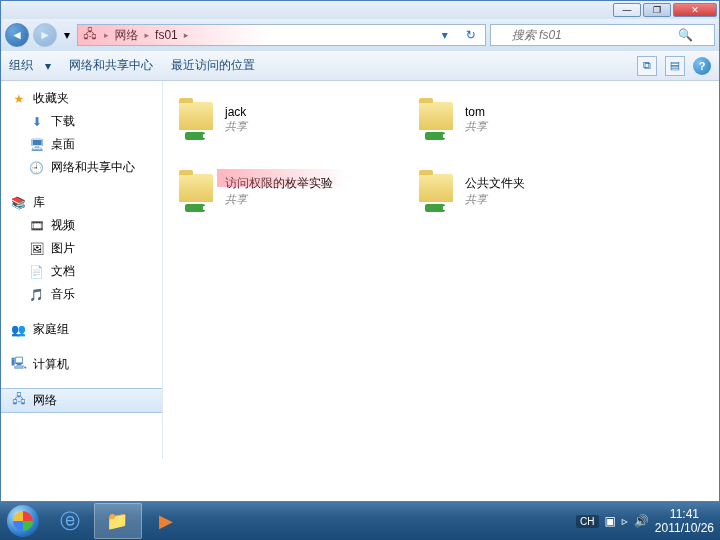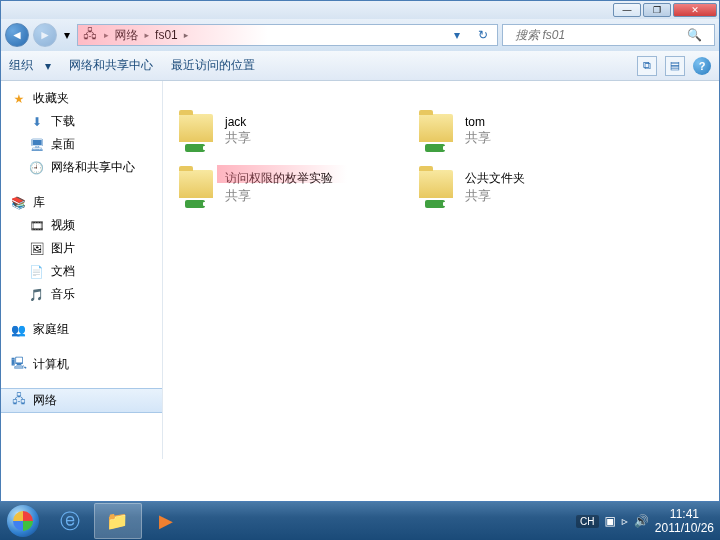--- a/index.html
+++ b/index.html
@@ -15,49 +15,49 @@
 
 .navbar { height: 32px; background: linear-gradient(#e8f0f9,#d2e2f2); display: flex; align-items: center; padding: 0 4px; gap: 4px; }
 .navbtn { width: 24px; height: 24px; border-radius: 50%; border: 1px solid #5a88b8; background: radial-gradient(circle at 30% 30%, #6ba8e0, #2a6cb0); display: flex; align-items: center; justify-content: center; color: #fff; cursor: pointer; }
 .navbtn.fwd { opacity: .4; }
 .navdrop { width: 12px; height: 16px; display: flex; align-items: center; justify-content: center; cursor: pointer; }
 .address { flex: 2.2; height: 22px; background: #fff; border: 1px solid #9db9d6; display: flex; align-items: center; padding: 0 4px; gap: 6px; position: relative; }
 .address .hl { position: absolute; left: 0; top: 0; bottom: 0; width: 190px; background: linear-gradient(90deg, rgba(255,120,140,.5), rgba(255,120,140,0)); pointer-events: none; }
 .address .seg { cursor: pointer; }
 .address .arw { color: #666; font-size: 9px; }
 .addrbtn { width: 20px; height: 20px; display: flex; align-items: center; justify-content: center; cursor: pointer; color: #2a6cb0; }
-.search { flex: 1; height: 22px; background: #fff; border: 1px solid #9db9d6; display: flex; align-items: center; padding: 0 12px; gap: 4px; }
+.search { flex: 1; height: 22px; background: #fff; border: 1px solid #9db9d6; display: flex; align-items: center; padding: 0 21px; gap: 4px; }
 .search input { flex: 1; border: none; outline: none; font-style: italic; color: #888; }
 
 
 .toolbar { height: 30px; background: linear-gradient(#f4f8fc,#dfe9f5); border-bottom: 1px solid #c0d0e0; display: flex; align-items: center; padding: 0 8px; gap: 18px; }
 .tbtn { color: #1a4a7a; cursor: pointer; display: flex; align-items: center; gap: 12px; }
 .toolbar .right { margin-left: auto; display: flex; gap: 8px; align-items: center; }
 .ticon { width: 20px; height: 20px; border: 1px solid #9db9d6; background: #f0f6fc; cursor: pointer; display: flex; align-items: center; justify-content: center; font-size: 11px; color: #2a6cb0; }
 .help { width: 18px; height: 18px; border-radius: 50%; background: radial-gradient(circle at 30% 30%,#7ac0f0,#2a7cc0); color: #fff; display: flex; align-items: center; justify-content: center; font-weight: bold; cursor: pointer; font-size: 11px; }
 
 
 .split { display: flex; height: calc(100% - 18px - 32px - 30px - 42px); }
 .sidebar { width: 162px; border-right: 1px solid #e0e8f0; padding: 6px 0; overflow-y: auto; }
 .group { margin-bottom: 12px; }
 .grouphdr { padding: 3px 10px; display: flex; align-items: center; gap: 6px; cursor: pointer; }
 .grouphdr.sel { background: linear-gradient(#e8f2fc,#d4e6f8); border: 1px solid #a8c8e8; border-left: none; border-right: none; }
 .item { padding: 3px 10px 3px 28px; display: flex; align-items: center; gap: 6px; cursor: pointer; }
 .ico { width: 16px; height: 16px; display: inline-flex; align-items: center; justify-content: center; }
 .star { color: #f0a020; } .folder { color: #f0c060; } .blue { color: #4080c0; } .green { color: #40a040; }
 
-.content { flex: 1; padding: 26px 10px; display: flex; flex-wrap: wrap; align-content: flex-start; gap: 8px 20px; align-items: center; }
+.content { flex: 1; padding: 14px 10px; display: flex; flex-wrap: wrap; align-content: flex-start; gap: 24px 20px; align-items: center; }
 .fitem { width: 220px; height: 48px; display: flex; align-items: center; gap: 8px; cursor: pointer; position: relative; padding: 2px; }
 .fitem .fic { width: 42px; height: 42px; position: relative; }
 .fitem .fld { position: absolute; top: 4px; left: 4px; width: 34px; height: 28px; background: linear-gradient(#f8e8a0,#e8c860); border-radius: 2px 2px 0 0; }
 .fitem .fld::before { content: ''; position: absolute; top: -4px; left: 0; width: 14px; height: 5px; background: #e8c860; border-radius: 2px 2px 0 0; }
 .fitem .shr { position: absolute; bottom: 0; left: 10px; width: 20px; height: 8px; background: #40a040; border-radius: 2px; }
 .fitem .shr::after { content: ''; position: absolute; right: -4px; top: 2px; width: 6px; height: 4px; background: #fff; border-radius: 1px; }
 .fitem .txt .name { color: #000; }
-.fitem .txt .sub { color: #888; font-size: 13px; }
+.fitem .txt .sub { color: #888; font-size: 11px; font-style: italic; }
 .fitem .hl { position: absolute; left: 44px; top: 2px; height: 18px; width: 130px; background: linear-gradient(90deg, rgba(255,120,140,.55), rgba(255,120,140,0)); pointer-events: none; }
 
 
 .status { height: 42px; border-top: 1px solid #e0e8f0; display: flex; align-items: center; padding: 0 10px; gap: 12px; background: #f4f8fc; }
 .status .bigico { width: 32px; height: 32px; background: linear-gradient(#b8d8f0,#7ab0e0); border: 1px solid #6090c0; }
 
 
 .taskbar { position: absolute; bottom: 0; left: 0; right: 0; height: 38px; background: linear-gradient(#4a7aa8,#2a5a88 40%,#1a4a78); display: flex; align-items: center; padding: 0 0 0 0; }
 .start { width: 46px; height: 38px; display: flex; align-items: center; justify-content: center; cursor: pointer; }
 .orb { width: 32px; height: 32px; border-radius: 50%; background: radial-gradient(circle at 35% 30%, #fff 0%, #a0d0f0 10%, #3080d0 60%, #104080 100%); position: relative; }

